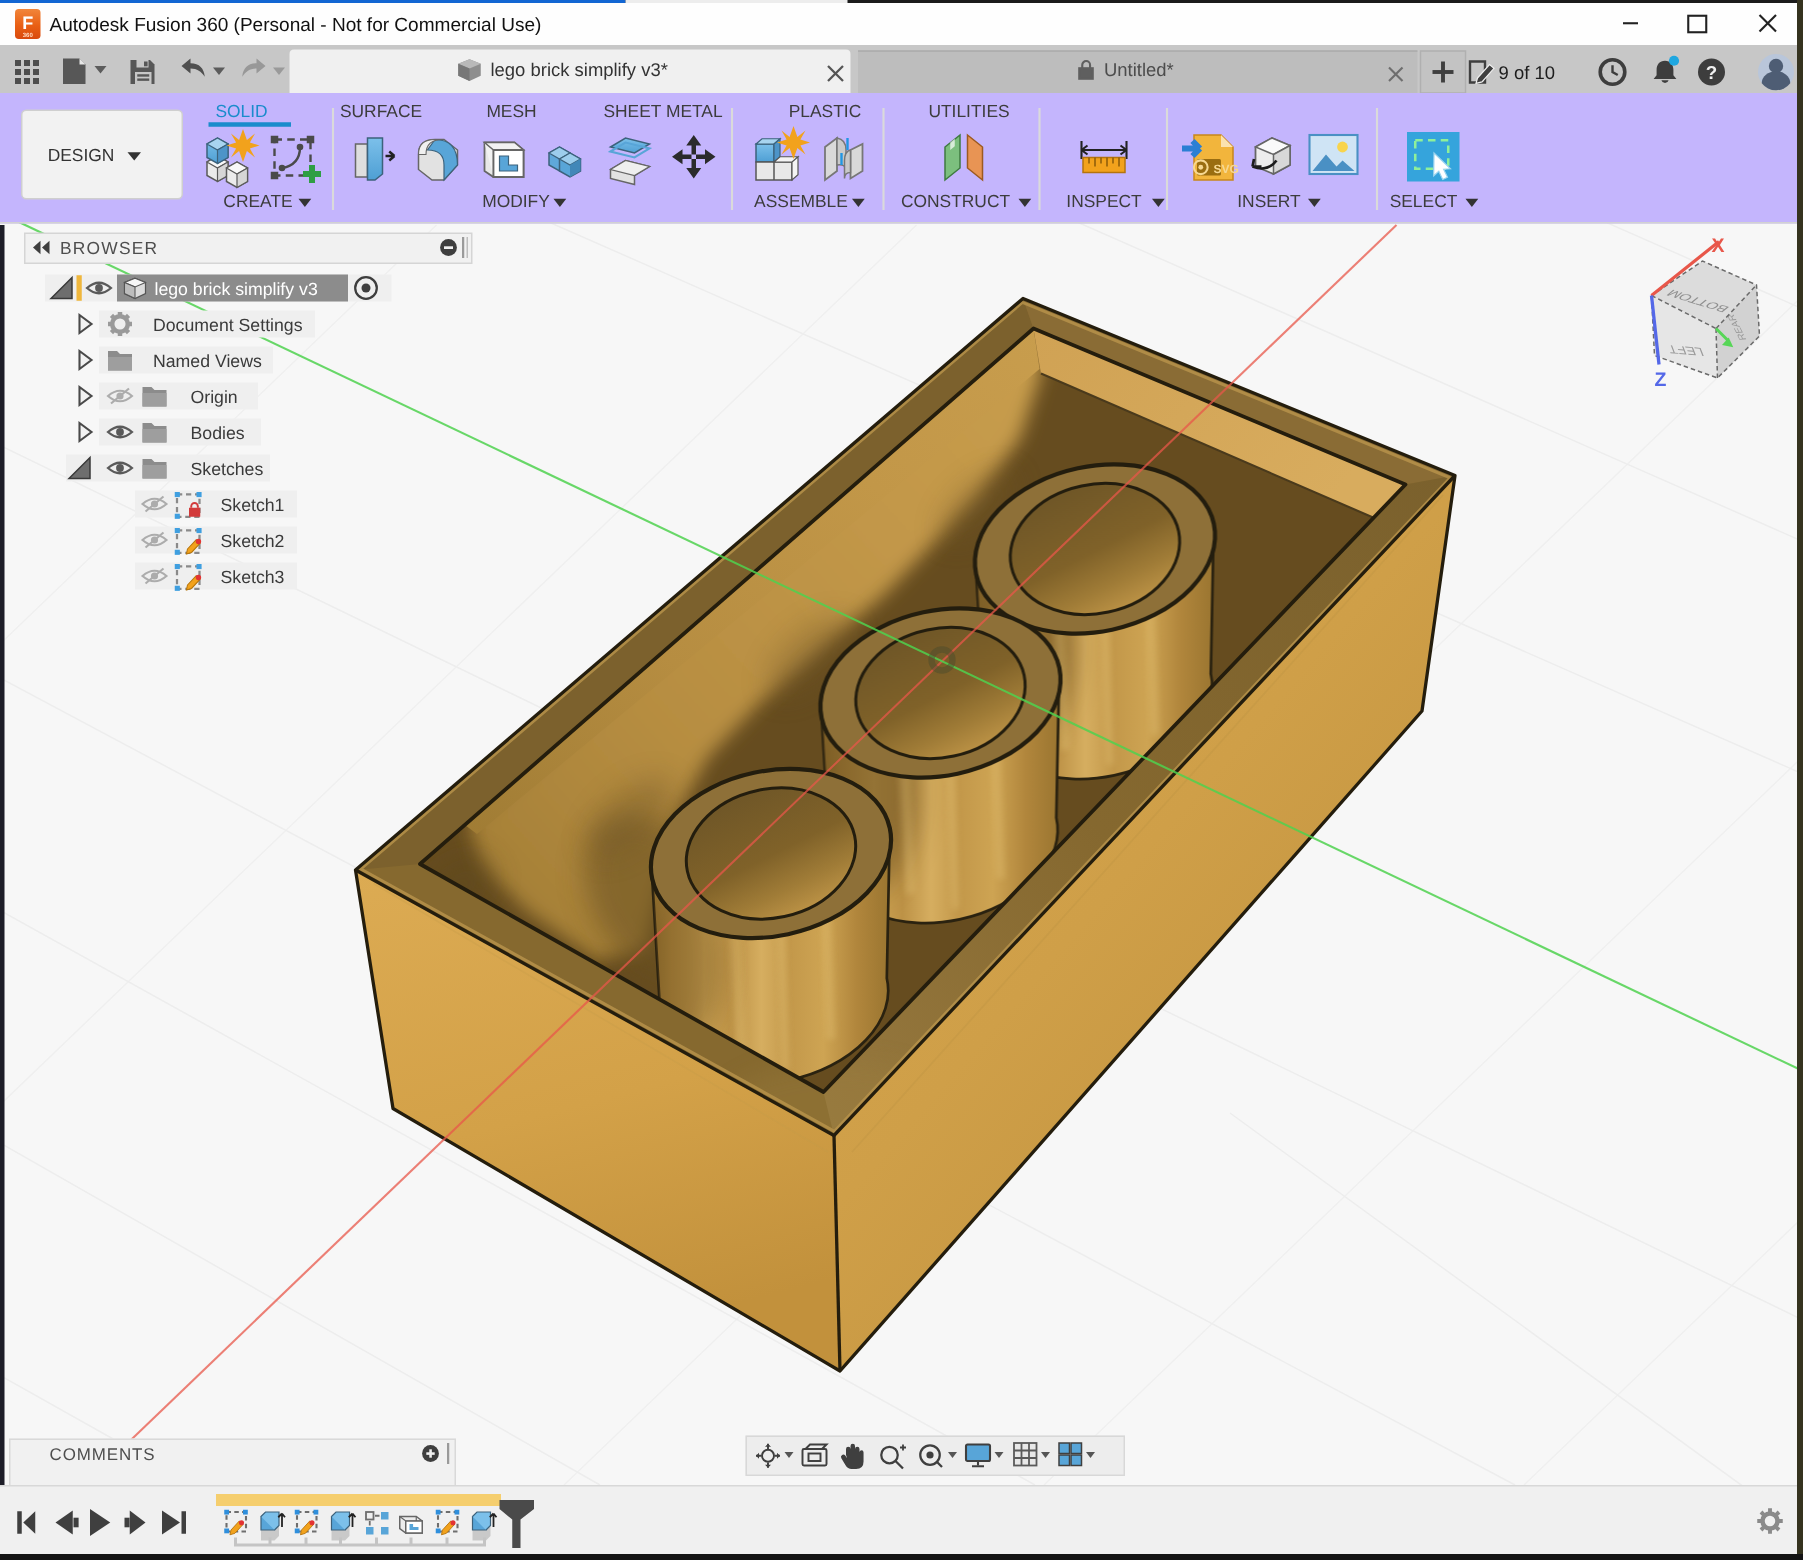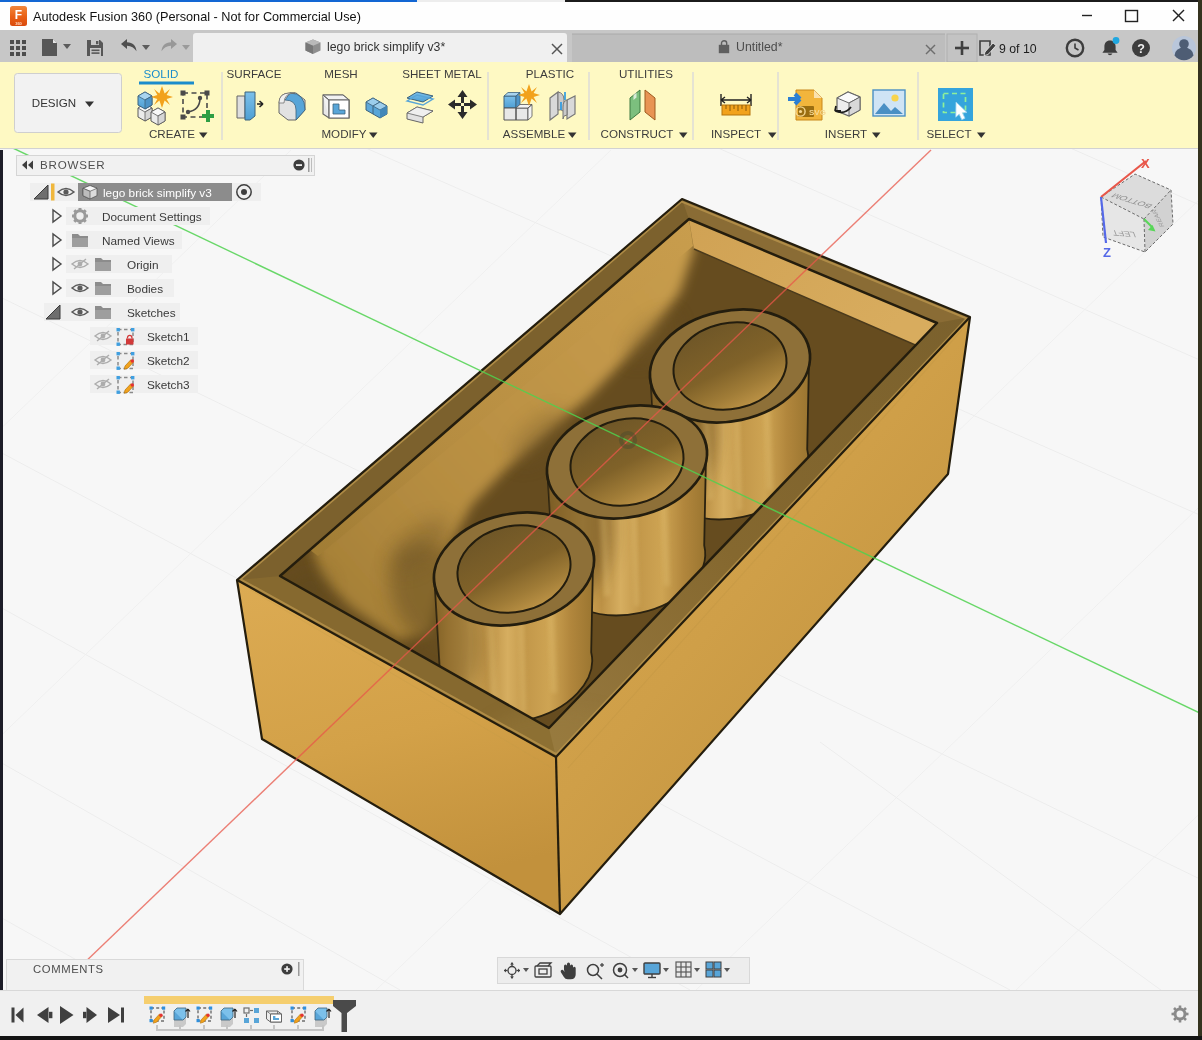--- a/index.html
+++ b/index.html
@@ -335,21 +335,21 @@
 
     <circle cx="1141" cy="18" r="9" fill="#3d3d3d"></circle>
     <text x="1141" y="22.6" font-size="12.5" font-weight="bold" fill="#f0f0f0" text-anchor="middle" font-family="Liberation Sans">?</text>
 
     <circle cx="1184" cy="18" r="12" fill="#b9c6da"></circle>
     <circle cx="1184" cy="14" r="4.8" fill="#4e5d74"></circle>
     <path d="M1174.5 25.5 a9.5 8 0 0 1 19 0 a12 12 0 0 1 -19 0 z" fill="#4e5d74"></path>
   </svg>
 </div>
 
-<div class="abs" style="left:0;top:62px;width:1198px;height:87px;background:#fef9c3;border-bottom:1px solid #d2d2d2;box-sizing:border-box;z-index:8" id="ribbon">
+<div class="abs" style="left:0;top:62px;width:1198px;height:87px;background:#c4b5fd;border-bottom:1px solid #d2d2d2;box-sizing:border-box;z-index:8" id="ribbon">
   <svg width="1198" height="86" viewBox="0 0 1198 86" font-family="Liberation Sans">
     <defs>
       <linearGradient id="bluecube" x1="0" y1="0" x2="0" y2="1">
         <stop offset="0" stop-color="#7cc0ea"></stop>
           <stop offset="1" stop-color="#4e9fd4"></stop>
       </linearGradient>
       <g id="star8">
         <path d="M0 -11 L2.6 -3.6 L8 -8 L4.6 -2 L11 0 L4.6 2 L8 8 L2.6 3.6 L0 11 L-2.6 3.6 L-8 8 L-4.6 2 L-11 0 L-4.6 -2 L-8 -8 L-2.6 -3.6 Z" fill="#f2a21c"></path>
       </g>
     </defs>

